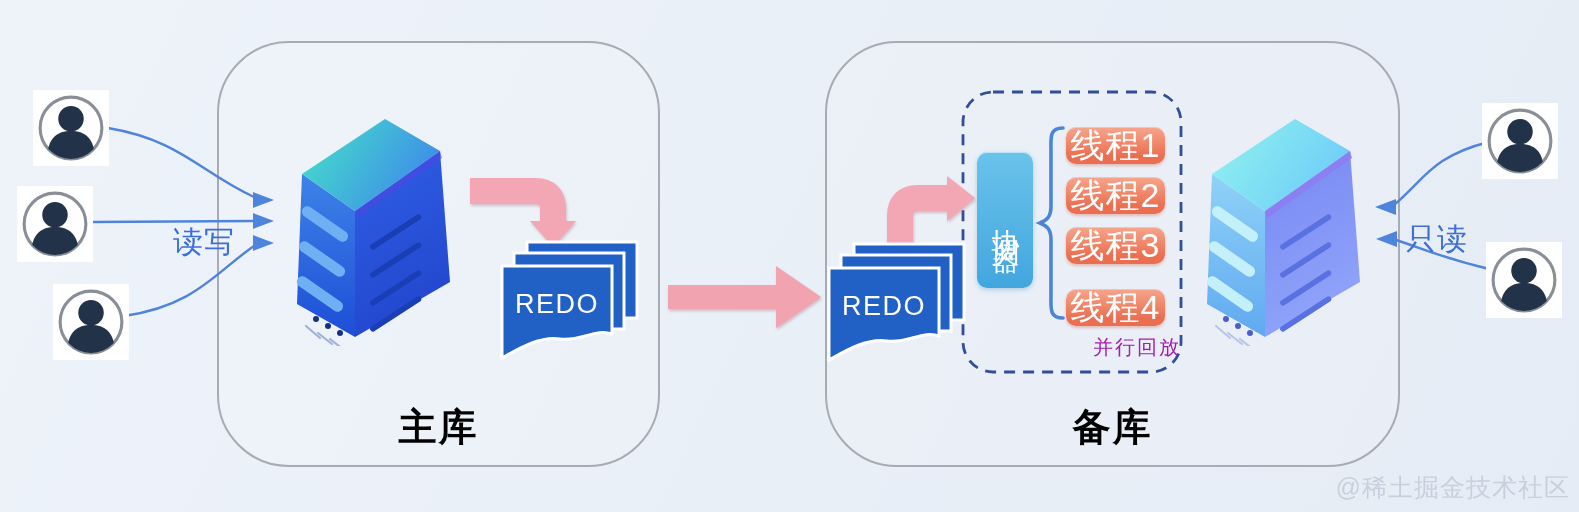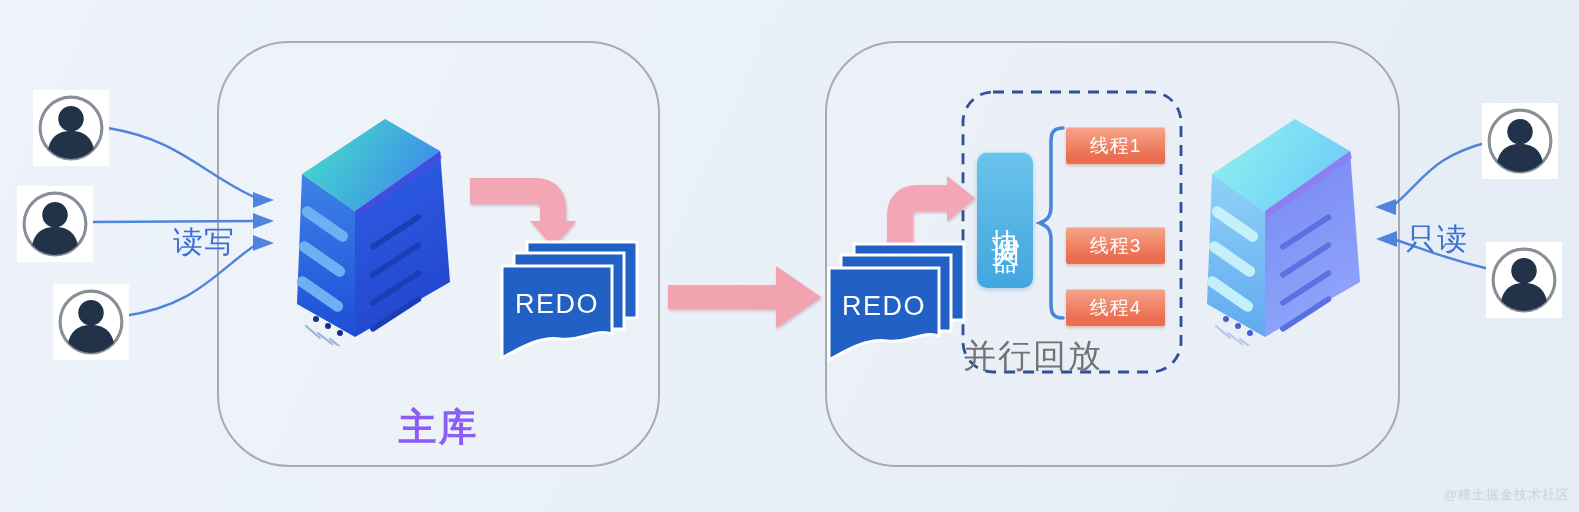--- a/index.html
+++ b/index.html
@@ -15,21 +15,21 @@
     position:absolute;
     border:2px solid #a6abb4;
     border-radius:72px;
     background:rgba(255,255,255,0.10);
   }
   .group-box.primary { left:217px; top:41px; width:443px; height:426px; }
   .group-box.standby { left:825px; top:41px; width:575px; height:426px; }
 
   .group-label {
     position:absolute; text-align:center;
-    font-size:38px; font-weight:700; color:#8b5cf6;
+    font-size:38px; font-weight:700; color:#000000;
     letter-spacing:2px;
   }
   .group-label.primary { left:217px; width:443px; top:402px; }
   .group-label.standby { left:825px; width:575px; top:402px; }
 
   .flow-label {
     position:absolute; font-size:30px; font-weight:500; color:#3d6fd6;
     letter-spacing:1px;
   }
   .flow-label.rw { left:133px; top:222px;margin-left:40px; }
@@ -52,36 +52,36 @@
     box-shadow: inset 0 1px 0 rgba(255,255,255,.55), 0 2px 5px rgba(70,140,190,.35);
     display:flex; align-items:center; justify-content:center;
     writing-mode:vertical-rl; text-orientation:upright;
     color:#ffffff; font-size:28px; font-weight:500; letter-spacing:9px;
     line-height:1;
   }
 
   .thread {
     position:absolute; left:1066px; width:99px; height:37px;
     background:linear-gradient(180deg,#f6a58c 0%, #eb6e50 80%);
-    border-radius:2px;
+    border-radius:10px;
     box-shadow: inset 0 1px 0 rgba(255,255,255,.35), 0 2px 3px rgba(205,95,70,.35);
     display:flex; align-items:center; justify-content:center;
-    color:#ffffff; font-size:19px; font-weight:500; letter-spacing:1px;
+    color:#ffffff; font-size:34px; font-weight:500; letter-spacing:1px;
   }
   .thread.t1 { top:127px; } .thread.t2 { top:177px; }
   .thread.t3 { top:227px; } .thread.t4 { top:289px; }
 
   .replay-label {
-    position:absolute; left:963px; width:218px; top:334px; text-align:left;
-    font-size:33px; font-weight:500; color:#737373; letter-spacing:2px;
+    position:absolute; left:963px; width:218px; top:334px; text-align:right;
+    font-size:20px; font-weight:500; color:#a21caf; letter-spacing:2px;
   }
 
   .watermark {
     position:absolute; right:9px; bottom:8px;
-    font-size:13px; color:#c8d0dd; letter-spacing:1px;
+    font-size:25px; color:#c8d0dd; letter-spacing:1px;
   }
 </style>
 </head>
 <body>
 
 <div class="canvas">
 
   <div class="group-box primary"></div>
   <div class="group-box standby"></div>
 
@@ -275,20 +275,22 @@
     <g fill="#2161c6" stroke="#ffffff" stroke-width="3">
       <rect x="27" y="2" width="110" height="76"></rect>
       <rect x="14" y="13" width="110" height="76"></rect>
       <path d="M2,26 L112,26 L112,94 C96,88 80,102 60,99 C40,96 20,108 2,118 Z"></path>
     </g>
     <text x="57" y="73" text-anchor="middle" font-size="27" letter-spacing="1.5" fill="#ffffff">REDO</text>
   </svg>
 
   <div class="coordinator">协调器</div>
   <div class="thread t1">线程1</div>
+  <div class="thread t2">线程2</div>
   <div class="thread t3">线程3</div>
   <div class="thread t4">线程4</div>
   <div class="replay-label">并行回放</div>
 
   <div class="group-label primary">主库</div>
+  <div class="group-label standby">备库</div>
 
   <div class="watermark">@稀土掘金技术社区</div>
 </div>
 
 </body></html>

